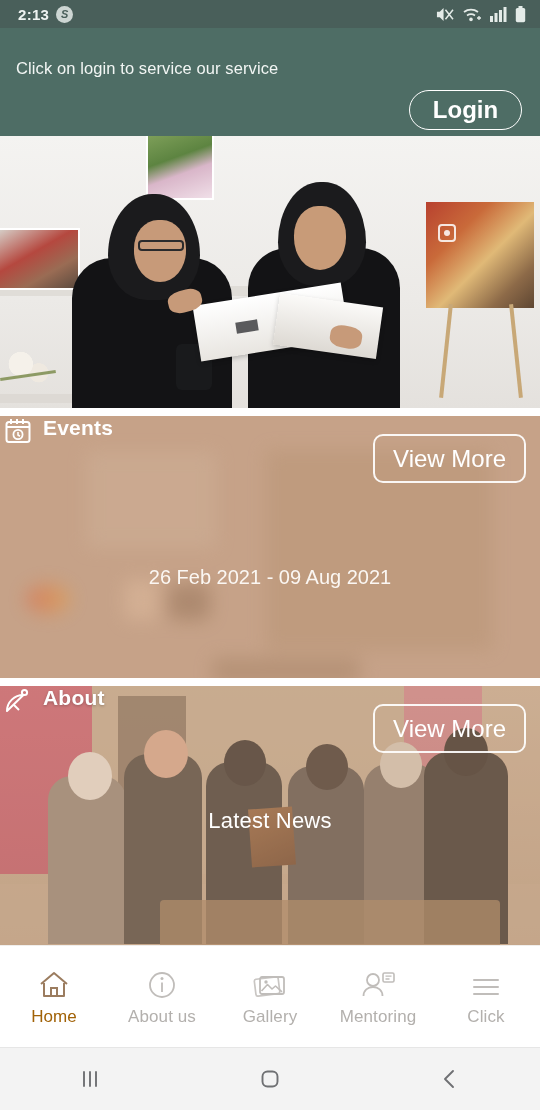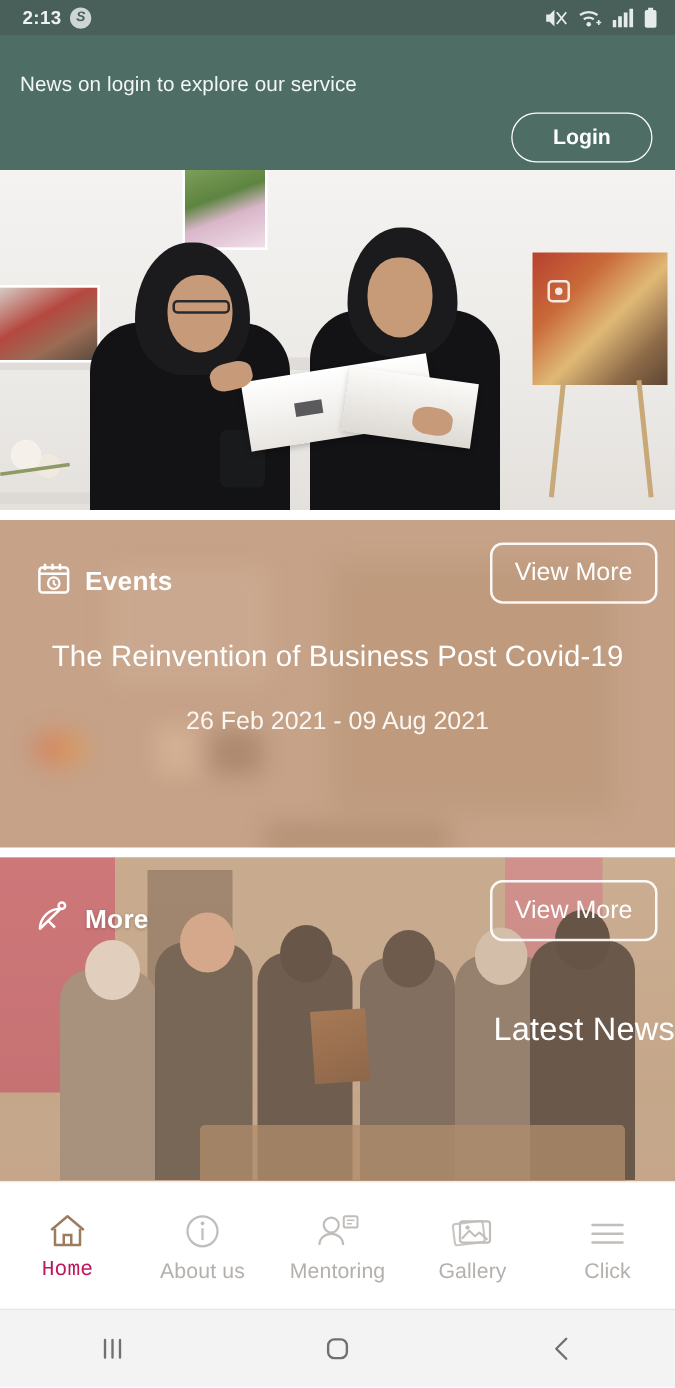--- a/index.html
+++ b/index.html
@@ -31,21 +31,21 @@
   .header{
     height:108px; background:#4e6d65; position:relative;
     padding:14px 18px 0 16px;
   }
   .hdr-title{ font-size:25px; font-weight:700; color:#fff; letter-spacing:.2px; }
   .hdr-sub{ font-size:16.5px; color:#f2f6f4; margin-top:17px; letter-spacing:.1px; }
   .login-btn{
     position:absolute; right:18px; top:62px;
     width:113px; height:40px; border-radius:23px;
     border:1.6px solid #ffffff; background:transparent; color:#fff;
-    font-size:17px; font-weight:600; font-family:inherit;
+    font-size:24px; font-weight:600; font-family:inherit;
     display:flex; align-items:center; justify-content:center; cursor:pointer;
   }
 
   
   .hero{ position:relative; height:272px; overflow:hidden; background:#efeeec; }
   .hero-photo{ position:absolute; inset:0; }
 
   
   .wall{ position:absolute; inset:0; background:linear-gradient(180deg,#f4f3f1 0%,#eceae7 60%,#e4e1dd 100%); }
   .shelf{ position:absolute; left:0; top:150px; width:300px; height:10px; background:#e0ddd8; }
@@ -112,28 +112,28 @@
   }
   .ev-bgart{ position:absolute; inset:0; filter:blur(9px); opacity:.55; }
   .ev-rect1{ position:absolute; left:266px; top:34px; width:226px; height:200px; background:#b4906f; opacity:.7; }
   .ev-rect2{ position:absolute; left:212px; bottom:-6px; width:148px; height:26px; background:#9d7b5d; opacity:.7; border-radius:4px; }
   .ev-doc{ position:absolute; left:86px; top:36px; width:130px; height:96px; background:#d2b59c; opacity:.7; }
   .ev-logo1{ position:absolute; left:26px; top:168px; width:44px; height:30px; border-radius:50%;
     background:linear-gradient(90deg,#e05a3a 0%,#eda13a 100%); opacity:.85; }
   .ev-logo2{ position:absolute; left:124px; top:164px; width:34px; height:40px; background:#e3c0a2; opacity:.8; }
   .ev-logo3{ position:absolute; left:168px; top:168px; width:42px; height:36px; border-radius:8px; background:#8e6b51; opacity:.8; }
 
-  .sec-head{ position:absolute; left:0; top:0; width:100%; height:62px; display:flex; align-items:flex-end; padding:0 28px; }
+  .sec-head{ position:absolute; left:0; top:0; width:100%; height:62px; display:flex; align-items:flex-start; padding:0 3px; }
   .sec-icon{ width:30px; height:30px; flex:0 0 30px; margin-right:10px; }
   .sec-title{ font-size:21px; font-weight:700; color:#fff; letter-spacing:.2px; }
   .view-more{
     position:absolute; right:14px; top:18px;
     height:49px; padding:10px 18px; border-radius:10px;
     border:2px solid rgba(255,255,255,.92); background:transparent;
-    color:#fff; font-size:20px; font-family:inherit; cursor:pointer;
+    color:#fff; font-size:24px; font-family:inherit; cursor:pointer;
     display:flex; align-items:center; justify-content:center;
   }
   .ev-title{
     position:absolute; left:0; right:0; top:96px; text-align:center;
     font-size:23.5px; color:#ffffff; letter-spacing:.1px;
   }
   .ev-date{
     position:absolute; left:0; right:0; top:150px; text-align:center;
     font-size:20px; color:#fbf7f3;
   }
@@ -149,38 +149,38 @@
   .np-wall{ position:absolute; left:92px; top:0; right:136px; height:188px; background:#c2ad92; opacity:.6; }
   .np-door{ position:absolute; left:118px; top:10px; width:68px; height:130px; background:#4b3d32; opacity:.55; }
   .np-bench{ position:absolute; left:160px; bottom:0; width:340px; height:52px; background:#9e7b57; opacity:.75; border-radius:4px; }
   .np-ground{ position:absolute; left:0; bottom:0; width:100%; height:68px; background:#c3ac91; opacity:.5; }
   .np-p{ position:absolute; bottom:8px; border-radius:24px 24px 0 0; }
   .np-h{ position:absolute; border-radius:50%; }
   .np-plaque{ position:absolute; left:250px; bottom:86px; width:44px; height:58px;
     background:linear-gradient(160deg,#8c5a33 0%,#61381d 100%); transform:rotate(-4deg); }
   .news-tint{ position:absolute; inset:0; background:rgba(206,166,136,.42); }
   .news-title{
-    position:absolute; left:0; right:0; top:122px; text-align:right;
-    font-size:26px; color:#ffffff; letter-spacing:.2px;
+    position:absolute; left:0; right:0; top:122px; text-align:center;
+    font-size:22px; color:#ffffff; letter-spacing:.2px;
   }
   .news .sec-title{ text-shadow:0 1px 3px rgba(0,0,0,.25); }
 
   
   .tabbar{
     position:absolute; left:0; bottom:63px; width:540px; height:102px;
     background:#fff; display:flex; align-items:center;
     border-top:1px solid #f0eeec;
   }
   .tab{
     flex:1; display:flex; flex-direction:column; align-items:center; justify-content:center;
     gap:6px; cursor:pointer; height:100%;
   }
   .tab .ico{ height:34px; display:flex; align-items:flex-end; }
   .tab-label{ font-size:17px; color:#b3b0ad; letter-spacing:.1px; }
-  .tab.active .tab-label{ color:#be185d;font-family:Liberation Mono, monospace; }
+  .tab.active .tab-label{ color:#a16207; }
 
   
   .sysnav{
     position:absolute; left:0; bottom:0; width:540px; height:63px;
     background:#f3f3f3; display:flex; align-items:center; justify-content:space-around;
     border-top:1px solid #e6e6e6;
   }
   .sysbtn{ width:90px; height:63px; display:flex; align-items:center; justify-content:center; cursor:pointer; }
 </style>
 </head>
@@ -219,21 +219,21 @@
       <span>
         <svg width="11" height="17" viewBox="0 0 11 17">
             <rect x="3.5" y="0" width="4" height="2" fill="#e4ebe8"></rect>
             <rect x="0.8" y="2" width="9.4" height="14.2" rx="1.6" fill="#e4ebe8"></rect>
           </svg>
       </span>
     </div>
   </div>
 
   <div class="header">
-    <div class="hdr-sub">News on login to explore our service</div>
+    <div class="hdr-sub">Click on login to service our service</div>
     <button class="login-btn">Login</button>
   </div>
 
   <div class="hero">
     <div class="hero-photo">
       <div class="wall"></div>
       <div class="shelf"></div>
         <div class="shelf2"></div>
       <div class="pic-top"></div>
         <div class="pic-left"></div>
@@ -282,21 +282,20 @@
           <path d="M3.5 11h23" stroke="#ffffff" stroke-width="2"></path>
           <path d="M8 3v5M14 3v5M20 3v5" stroke="#ffffff" stroke-width="2"></path>
           <circle cx="15" cy="18.5" r="4.6" stroke="#ffffff" stroke-width="1.8" fill="none"></circle>
           <path d="M15 16v3l2 1.2" stroke="#ffffff" stroke-width="1.6" fill="none"></path>
         </svg>
       </span>
       <span class="sec-title">Events</span>
     </div>
     <button class="view-more">View More</button>
 
-    <div class="ev-title">The Reinvention of Business Post Covid-19</div>
     <div class="ev-date">26 Feb 2021 - 09 Aug 2021</div>
   </div>
 
   <div class="gap-white"></div>
 
   <div class="news">
     <div class="news-photo">
       <div class="np-bg"></div>
       <div class="np-wall"></div>
       <div class="np-banner"></div>
@@ -321,21 +320,21 @@
     <div class="news-tint"></div>
 
     <div class="sec-head">
       <span class="sec-icon">
         <svg width="30" height="30" viewBox="0 0 30 30">
           <path d="M4 25c0-9 7.4-16 16.4-16L4 25z" stroke="#ffffff" stroke-width="2" fill="none" stroke-linejoin="round"></path>
           <circle cx="21.5" cy="6.5" r="2.6" stroke="#ffffff" stroke-width="2" fill="none"></circle>
           <path d="M10.5 18.5l5.5 5.5" stroke="#ffffff" stroke-width="2"></path>
         </svg>
       </span>
-      <span class="sec-title">More</span>
+      <span class="sec-title">About</span>
     </div>
     <button class="view-more">View More</button>
 
     <div class="news-title">Latest News</div>
   </div>
 
   <div class="tabbar">
 
     <div class="tab active">
       <span class="ico">
@@ -350,48 +349,48 @@
 
     <div class="tab">
       <span class="ico">
         <svg width="34" height="32" viewBox="0 0 34 32">
           <circle cx="17" cy="16" r="12" stroke="#c0bdba" stroke-width="1.8" fill="none"></circle>
           <circle cx="17" cy="9.6" r="1.5" fill="#c0bdba"></circle>
           <path d="M17 13.5v9.5" stroke="#c0bdba" stroke-width="1.8"></path>
         </svg>
       </span>
       <span class="tab-label">About us</span>
+    </div>
+
+    <div class="tab">
+      <span class="ico">
+        <svg width="36" height="32" viewBox="0 0 36 32">
+          <rect x="3" y="9" width="24" height="17" rx="2" transform="rotate(-7 15 17)" stroke="#c9c6c3" stroke-width="1.7" fill="none"></rect>
+          <rect x="8" y="8" width="24" height="17" rx="2" stroke="#c0bdba" stroke-width="1.8" fill="none"></rect>
+          <path d="M9.5 22l6-6.5 4.5 4.5 3.5-3 6.5 5.8" stroke="#c0bdba" stroke-width="1.6" fill="none" stroke-linejoin="round"></path>
+          <circle cx="14" cy="13" r="1.7" fill="#c0bdba"></circle>
+        </svg>
+      </span>
+      <span class="tab-label">Gallery</span>
     </div>
 
     <div class="tab">
       <span class="ico">
         <svg width="36" height="32" viewBox="0 0 36 32">
           <circle cx="13" cy="11" r="6" stroke="#c0bdba" stroke-width="1.8" fill="none"></circle>
           <path d="M3.5 27c0-5.5 4.3-9 9.5-9s9.5 3.5 9.5 9" stroke="#c0bdba" stroke-width="1.8" fill="none"></path>
           <rect x="23" y="4" width="11" height="9" rx="1.5" stroke="#c0bdba" stroke-width="1.6" fill="none"></rect>
           <path d="M25.5 7.2h6M25.5 10h4" stroke="#c0bdba" stroke-width="1.3"></path>
         </svg>
       </span>
       <span class="tab-label">Mentoring</span>
     </div>
 
     <div class="tab">
       <span class="ico">
-        <svg width="36" height="32" viewBox="0 0 36 32">
-          <rect x="3" y="9" width="24" height="17" rx="2" transform="rotate(-7 15 17)" stroke="#c9c6c3" stroke-width="1.7" fill="none"></rect>
-          <rect x="8" y="8" width="24" height="17" rx="2" stroke="#c0bdba" stroke-width="1.8" fill="none"></rect>
-          <path d="M9.5 22l6-6.5 4.5 4.5 3.5-3 6.5 5.8" stroke="#c0bdba" stroke-width="1.6" fill="none" stroke-linejoin="round"></path>
-          <circle cx="14" cy="13" r="1.7" fill="#c0bdba"></circle>
-        </svg>
-      </span>
-      <span class="tab-label">Gallery</span>
-    </div>
-
-    <div class="tab">
-      <span class="ico">
         <svg width="34" height="32" viewBox="0 0 34 32">
           <path d="M5 11h24M5 18h24M5 25h24" stroke="#c0bdba" stroke-width="2" stroke-linecap="round"></path>
         </svg>
       </span>
       <span class="tab-label">Click</span>
     </div>
   </div>
 
   <div class="sysnav">
     <div class="sysbtn">

